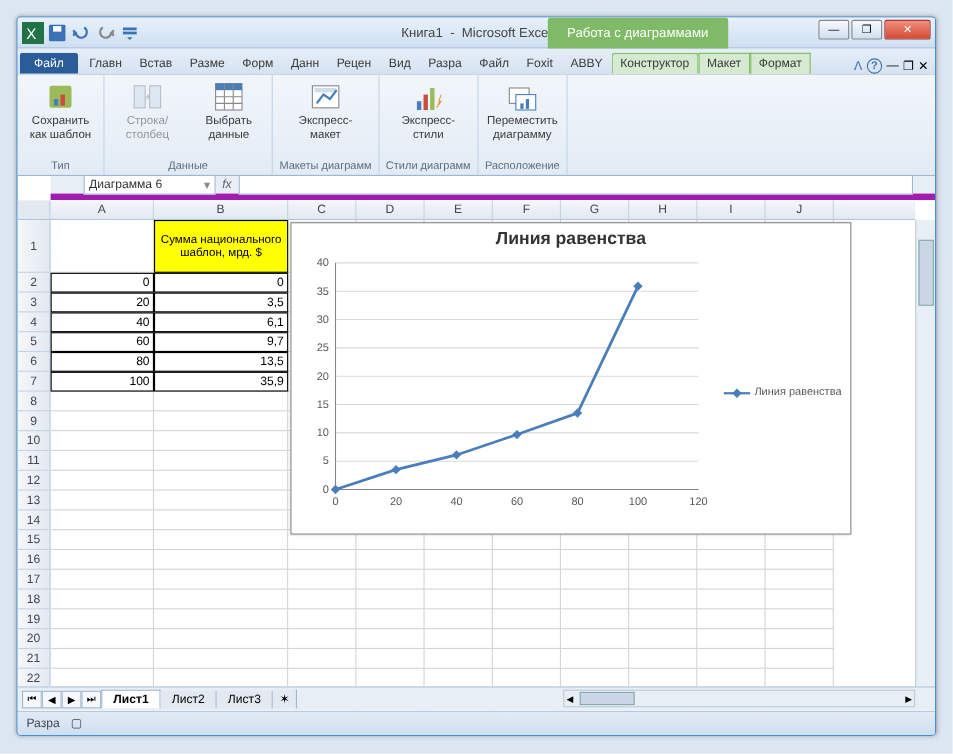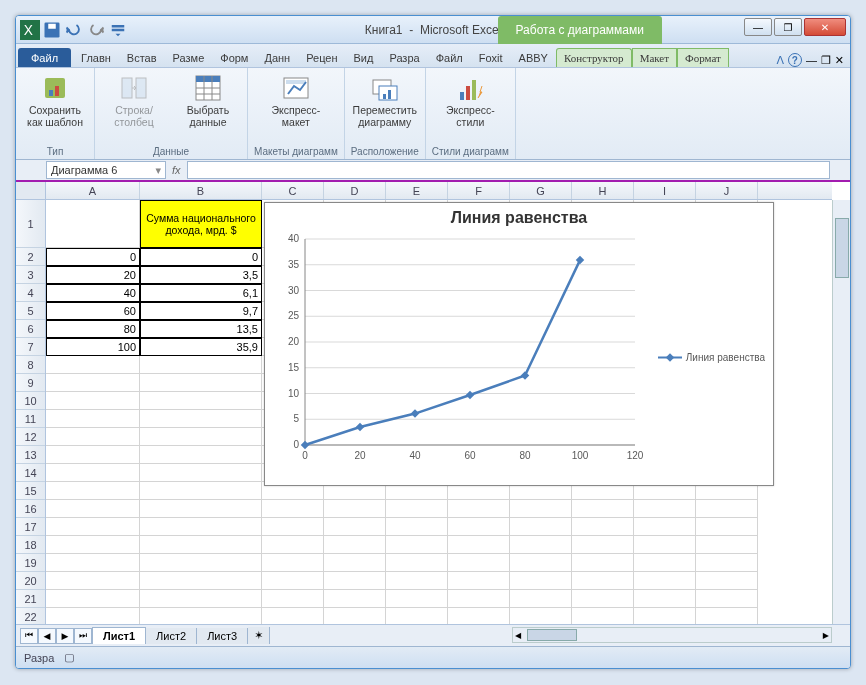--- a/index.html
+++ b/index.html
@@ -10,29 +10,29 @@
 .qat span { width: 20px; height: 20px; display: inline-flex; align-items: center; justify-content: center; margin-right: 2px; }
 .title-text { position: absolute; left: 50%; transform: translateX(-50%); font-size: 12px; color: #444; }
 .chart-tools-title { position: absolute; right: 188px; top: 0; height: 28px; background: #7fbb66; padding: 0 18px; display: flex; align-items: center; font-size: 12px; color: #fff; border-top-left-radius: 3px; border-top-right-radius: 3px; }
 .win-controls { position: absolute; right: 4px; top: 2px; display: flex; }
 .win-btn { width: 28px; height: 18px; margin-left: 2px; display: flex; align-items: center; justify-content: center; font-size: 10px; border: 1px solid #888; border-radius: 2px; background: linear-gradient(#f5f9fe,#d0e0f0); }
 .win-btn.close { background: linear-gradient(#f08d7e,#d44b36); color: #fff; border-color: #a33; width: 42px; }
 .tabs { height: 24px; background: linear-gradient(#e6eef8,#d5e2f0); display: flex; align-items: flex-end; padding-left: 2px; border-bottom: 1px solid #b0c4de; }
 .tab { padding: 3px 7px; font-size: 11px; color: #3b3b3b; cursor: pointer; border: 1px solid transparent; border-bottom: none; }
 .tab.file { background: #2a5c9a; color: #fff; border-radius: 3px 3px 0 0; padding: 3px 12px; margin-right: 2px; }
 .tab.active { background: #f5faff; border-color: #b0c4de; border-radius: 3px 3px 0 0; }
-.tab.chart-ctx { background: #d5ead0; border-color: #7fbb66; font-family: Liberation Serif, serif; }
+.tab.chart-ctx { background: #d5ead0; border-color: #7fbb66; }
 .help-area { margin-left: auto; display: flex; align-items: center; padding-right: 6px; gap: 4px; }
 .ribbon { height: 92px; background: linear-gradient(#f2f6fb,#e2ebf5); border-bottom: 1px solid #9fb6d1; display: flex; }
 .ribbon-group { border-right: 1px solid #c3d4e6; display: flex; flex-direction: column; align-items: center; justify-content: space-between; padding: 4px 6px 2px; }
 .ribbon-group .btns { display: flex; gap: 8px; flex: 1; align-items: flex-start; }
 .rbtn { display: flex; flex-direction: column; align-items: center; width: 66px; text-align: center; font-size: 10.5px; color: #3b3b3b; cursor: pointer; }
 .rbtn svg { width: 32px; height: 32px; }
 .group-label { font-size: 10px; color: #5b6d80; }
-.namebox-row { height: 22px; background: #e8eef6; display: flex; align-items: center; border-bottom: 2px solid #a21caf; }
+.namebox-row { height: 22px; background: #e8eef6; display: flex; align-items: center; border-bottom: 6px solid #a21caf; margin-left: 30px; }
 .namebox { width: 120px; height: 18px; margin-left: 30px; background: #fff; border: 1px solid #9fb6d1; font-size: 11px; padding: 0 4px; display: flex; align-items: center; color: #333; }
 .fx-label { margin: 0 6px; font-style: italic; color: #666; }
 .formula-bar { flex: 1; height: 18px; background: #fff; border: 1px solid #9fb6d1; margin-right: 20px; }
 .sheet-area { flex: 1; position: relative; overflow: hidden; background: #fff; }
 .col-headers { position: absolute; top: 0; left: 30px; right: 18px; height: 18px; display: flex; background: linear-gradient(#f4f7fb,#e2e9f1); border-bottom: 1px solid #b0c4de; }
 .col-h { border-right: 1px solid #c5d3e2; display: flex; align-items: center; justify-content: center; font-size: 11px; color: #445; }
 .row-headers { position: absolute; top: 18px; left: 0; width: 30px; bottom: 22px; background: linear-gradient(90deg,#f4f7fb,#e2e9f1); border-right: 1px solid #b0c4de; }
 .row-h { height: 18px; border-bottom: 1px solid #c5d3e2; display: flex; align-items: center; justify-content: center; font-size: 11px; color: #445; }
 .row-h.tall { height: 48px; }
 .corner { position: absolute; top: 0; left: 0; width: 30px; height: 18px; background: #e2e9f1; border-right: 1px solid #b0c4de; border-bottom: 1px solid #b0c4de; }
@@ -187,43 +187,43 @@
             </svg>
           <span>Экспресс-макет</span>
         </div>
       </div>
       <div class="group-label">Макеты диаграмм</div>
     </div>
     <div class="ribbon-group">
       <div class="btns">
         <div class="rbtn">
           <svg viewBox="0 0 32 32">
+              <rect x="6" y="20" width="4" height="8" fill="#4a7ebb"></rect>
+              <rect x="12" y="14" width="4" height="14" fill="#cb4b41"></rect>
+              <rect x="18" y="8" width="4" height="20" fill="#9bbb59"></rect>
+              <path d="M24 26 L28 20 L26 20 L28 14" stroke="#ea9a3e" fill="#ea9a3e" stroke-width="1"></path>
+            </svg>
+          <span>Экспресс-стили</span>
+        </div>
+      </div>
+      <div class="group-label">Стили диаграмм</div>
+    </div>
+    <div class="ribbon-group">
+      <div class="btns">
+        <div class="rbtn">
+          <svg viewBox="0 0 32 32">
               <rect x="4" y="8" width="18" height="14" fill="#fff" stroke="#888"></rect>
               <rect x="10" y="14" width="18" height="14" fill="#fff" stroke="#4a7ebb"></rect>
               <rect x="14" y="22" width="3" height="5" fill="#4a7ebb"></rect>
               <rect x="19" y="18" width="3" height="9" fill="#4a7ebb"></rect>
             </svg>
           <span>Переместить диаграмму</span>
         </div>
       </div>
       <div class="group-label">Расположение</div>
-    </div>
-    <div class="ribbon-group">
-      <div class="btns">
-        <div class="rbtn">
-          <svg viewBox="0 0 32 32">
-              <rect x="6" y="20" width="4" height="8" fill="#4a7ebb"></rect>
-              <rect x="12" y="14" width="4" height="14" fill="#cb4b41"></rect>
-              <rect x="18" y="8" width="4" height="20" fill="#9bbb59"></rect>
-              <path d="M24 26 L28 20 L26 20 L28 14" stroke="#ea9a3e" fill="#ea9a3e" stroke-width="1"></path>
-            </svg>
-          <span>Экспресс-стили</span>
-        </div>
-      </div>
-      <div class="group-label">Стили диаграмм</div>
     </div>
   </div>
 
   <div class="namebox-row">
     <div class="namebox">
         <span>Диаграмма 6</span>
         <span style="margin-left:auto;color:#888;">▾</span>
       </div>
     <span class="fx-label">fx</span>
     <div class="formula-bar"></div>
@@ -549,21 +549,21 @@
               <rect class="marker" x="202" y="159.04500000000002" width="6" height="6" transform="rotate(45 205 162.04500000000002)"></rect>
               <rect class="marker" x="257" y="139.475" width="6" height="6" transform="rotate(45 260 142.475)"></rect>
               <rect class="marker" x="312" y="24.11500000000001" width="6" height="6" transform="rotate(45 315 27.11500000000001)"></rect>
             </svg>
           <div class="legend">
             <div class="legend-line"></div>
             <span>Линия равенства</span>
           </div>
         </div>
       </div>
-        <div class="cell hdr" style="left: 94px; top: 0px; width: 122px; height: 48px;">Сумма национального дохода, мрд. $</div>
+        <div class="cell hdr" style="left: 94px; top: 0px; width: 122px; height: 48px;">Сумма национального шаблон, мрд. $</div>
         <div class="cell dat" style="left: 0px; top: 48px; width: 94px; height: 18px;">0</div>
         <div class="cell dat" style="left: 94px; top: 48px; width: 122px; height: 18px;">0</div>
         <div class="cell dat" style="left: 0px; top: 66px; width: 94px; height: 18px;">20</div>
         <div class="cell dat" style="left: 94px; top: 66px; width: 122px; height: 18px;">3,5</div>
         <div class="cell dat" style="left: 0px; top: 84px; width: 94px; height: 18px;">40</div>
         <div class="cell dat" style="left: 94px; top: 84px; width: 122px; height: 18px;">6,1</div>
         <div class="cell dat" style="left: 0px; top: 102px; width: 94px; height: 18px;">60</div>
         <div class="cell dat" style="left: 94px; top: 102px; width: 122px; height: 18px;">9,7</div>
         <div class="cell dat" style="left: 0px; top: 120px; width: 94px; height: 18px;">80</div>
         <div class="cell dat" style="left: 94px; top: 120px; width: 122px; height: 18px;">13,5</div>

